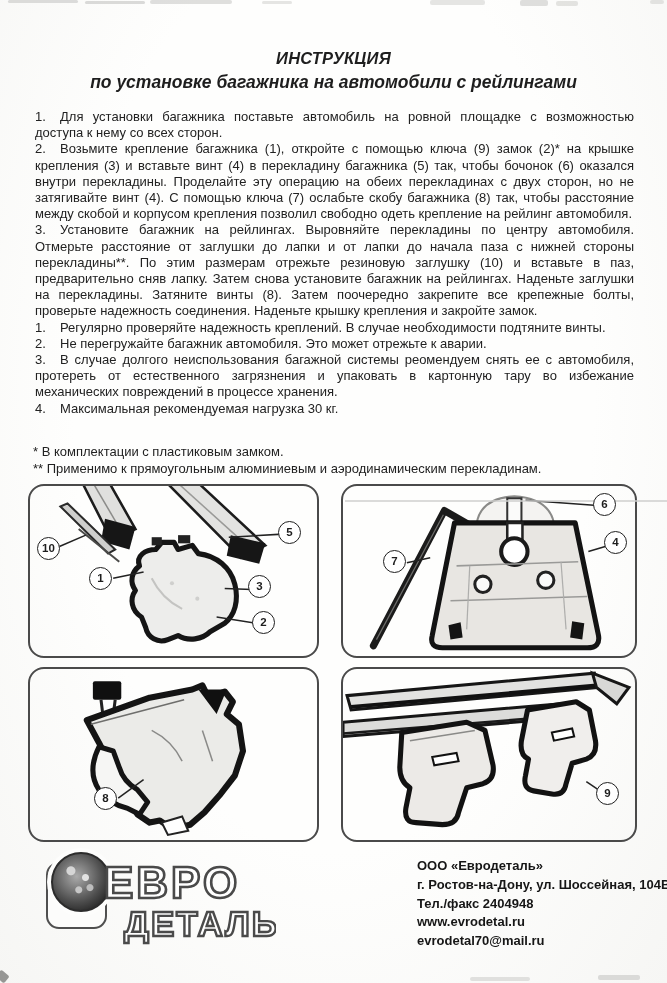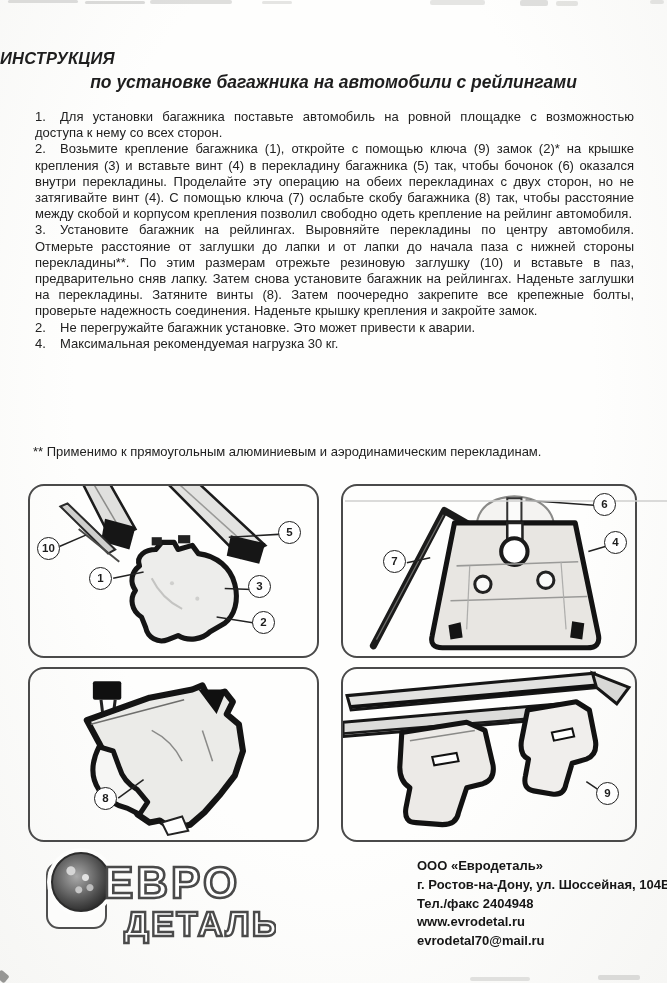--- a/index.html
+++ b/index.html
@@ -2,21 +2,21 @@
 <html><head>
 <meta charset="utf-8">
 <style>
   html,body{margin:0;padding:0;background:#e9e9e7;}
   .page{
     position:relative;width:667px;height:983px;margin:0 auto;overflow:hidden;
     background:radial-gradient(ellipse at 50% 40%, #fefefd 55%, #f6f6f4 100%);
     font-family:"Liberation Sans", sans-serif;color:#1e1e1e;
   }
   
-  .doc-title{position:absolute;top:49px;left:0;width:100%;text-align:left;
+  .doc-title{position:absolute;top:49px;left:0;width:100%;text-align:center;
     font-style:italic;font-weight:bold;font-size:16.5px;letter-spacing:.2px;}
   .doc-subtitle{position:absolute;top:72px;left:0;width:100%;text-align:center;
     font-style:italic;font-weight:bold;font-size:17.5px;}
   
   .body-text{position:absolute;left:35px;top:109px;width:599px;
     font-size:13px;line-height:16.2px;text-align:justify;color:#222;}
   .body-text p{margin:0;}
   .pnum{display:inline-block;width:25px;}
   .footnotes{position:absolute;left:33px;top:444px;width:599px;
     font-size:13px;line-height:16.8px;color:#222;}
@@ -76,25 +76,28 @@
 
   <div class="scanline"></div>
 
   <div class="doc-title">ИНСТРУКЦИЯ</div>
   <div class="doc-subtitle">по установке багажника на автомобили с рейлингами</div>
 
   <div class="body-text">
     <p><span class="pnum">1.</span><span>Для установки багажника поставьте автомобиль на ровной площадке с возможностью доступа к нему со всех сторон.</span></p>
     <p><span class="pnum">2.</span><span>Возьмите крепление багажника (1), откройте с помощью ключа (9) замок (2)* на крышке крепления (3) и вставьте винт (4) в перекладину багажника (5) так, чтобы бочонок (6) оказался внутри перекладины. Проделайте эту операцию на обеих перекладинах с двух сторон, но не затягивайте винт (4). С помощью ключа (7) ослабьте скобу багажника (8) так, чтобы расстояние между скобой и корпусом крепления позволил свободно одеть крепление на рейлинг автомобиля.</span></p>
     <p><span class="pnum">3.</span><span>Установите багажник на рейлингах. Выровняйте перекладины по центру автомобиля. Отмерьте расстояние от заглушки до лапки и от лапки до начала паза с нижней стороны перекладины**. По этим размерам отрежьте резиновую заглушку (10) и вставьте в паз, предварительно сняв лапку. Затем снова установите багажник на рейлингах. Наденьте заглушки на перекладины. Затяните винты (8). Затем поочередно закрепите все крепежные болты, проверьте надежность соединения. Наденьте крышку крепления и закройте замок.</span></p>
-    <p><span class="pnum">2.</span><span>Не перегружайте багажник установке. Это может привести к аварии.</span></p>
+    <p><span class="pnum">1.</span><span>Регулярно проверяйте надежность креплений. В случае необходимости подтяните винты.</span></p>
+    <p><span class="pnum">2.</span><span>Не перегружайте багажник автомобиля. Это может отрежьте к аварии.</span></p>
+    <p><span class="pnum">3.</span><span>В случае долгого неиспользования багажной системы реомендуем снять ее с автомобиля, протереть от естественного загрязнения и упаковать в картонную тару во избежание механических повреждений в процессе хранения.</span></p>
     <p><span class="pnum">4.</span><span>Максимальная рекомендуемая нагрузка 30 кг.</span></p>
   </div>
 
   <div class="footnotes">
+    <p>* В комплектации с пластиковым замком.</p>
     <p>** Применимо к прямоугольным алюминиевым и аэродинамическим перекладинам.</p>
   </div>
 
   <div class="dbox" id="box1">
     <svg viewBox="0 0 283 166" preserveAspectRatio="none">
 
       <g>
         <polygon points="46,-14 72,-14 104,42 80,52" fill="#e0e0de" stroke="#1c1c1c" stroke-width="2.5"></polygon>
         <line x1="58" y1="-10" x2="90" y2="44" stroke="#8c8c8a" stroke-width="1.5"></line>
         <polygon points="74,32 104,40 98,62 70,54" fill="#161616"></polygon>

